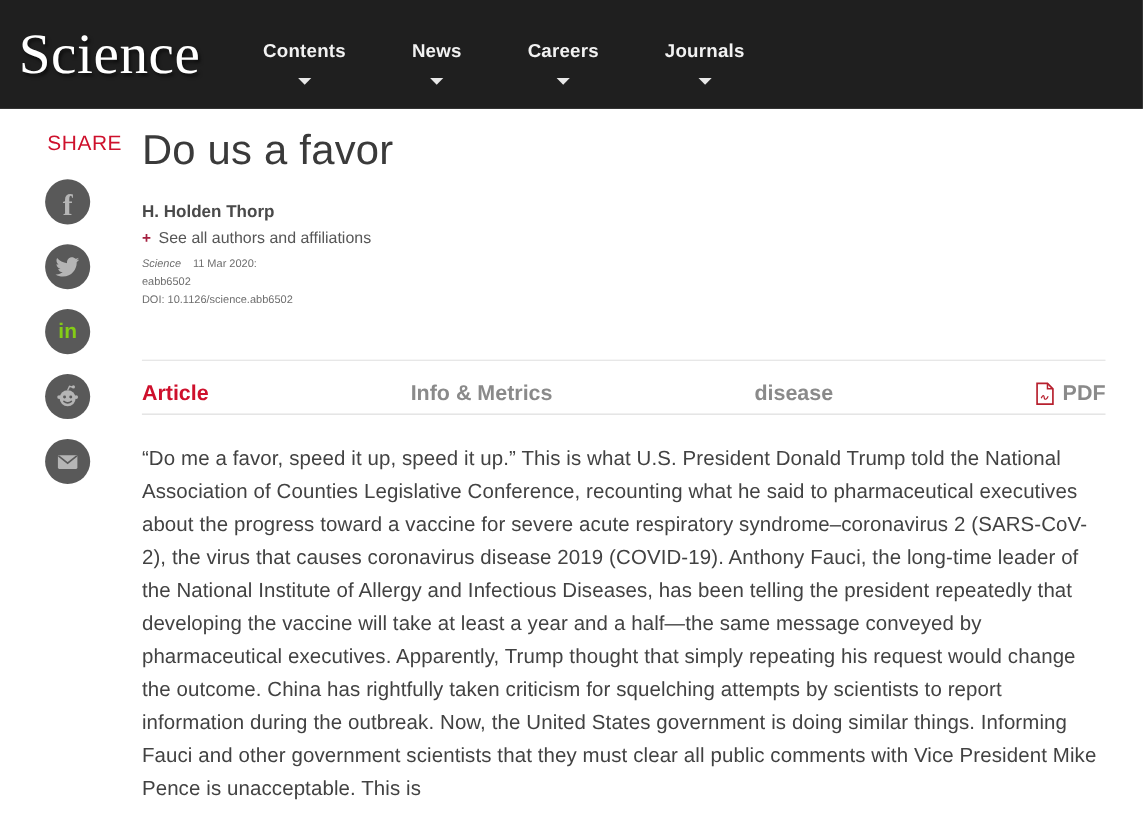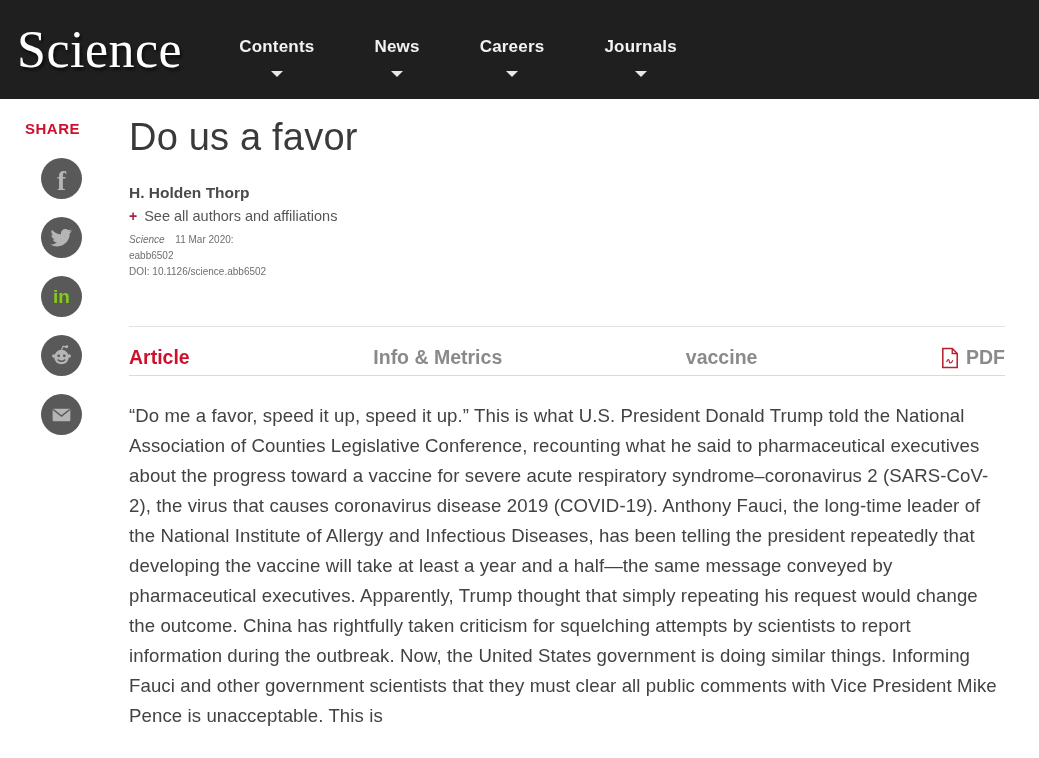--- a/index.html
+++ b/index.html
@@ -31,22 +31,23 @@
     border-left: 6px solid transparent; border-right: 6px solid transparent;
     border-top: 6px solid #e8e8e8;
   }
 
   
   .content { display: flex; }
 
   
   .share-rail { width: 129px; flex: 0 0 129px; padding-top: 21px; }
   .share-label {
-    margin-left: 25px; color: #ce102c; font-size: 15px; font-weight: bold;
+    margin-left: 25px; color: #ce102c; font-size: 19px; font-weight: normal;
     letter-spacing: 0.5px;
+    text-align: center;
   }
   .share-icons { margin-top: 21px; margin-left: 41px; }
   .share-btn {
     width: 41px; height: 41px; border-radius: 50%; background: #595959;
     display: flex; align-items: center; justify-content: center;
     margin-bottom: 18px; cursor: pointer;
   }
   .share-btn svg { display: block; }
   .glyph-fb {
     font-family: "Liberation Serif", serif; font-weight: bold;
@@ -76,21 +77,21 @@
   .citation .journal { font-style: italic; margin-right: 8px; }
 
   
   .tab-bar {
     margin-top: 46px; border-top: 1px solid #e2e2e2; border-bottom: 1px solid #dadada;
     display: flex; justify-content: space-between; align-items: center;
     padding: 19px 0 6px 0;
   }
   .tab { font-size: 19.5px; font-weight: bold; color: #8a8a8a; cursor: pointer; }
   .tab.active { color: #ce102c; }
-  .tab-pdf { display: flex; align-items: flex-end; gap: 7px; }
+  .tab-pdf { display: flex; align-items: flex-start; gap: 7px; }
   .tab-pdf svg { display: block; }
 
   
   .article-body {
     margin-top: 25px; font-size: 18.6px; line-height: 30px; color: #424242;
     width: 876px; letter-spacing: 0.1px;
   }
 </style>
 </head>
 <body>
@@ -179,21 +180,21 @@
           <span class="journal">Science</span>
           <span>11 Mar 2020:</span>
         </div>
         <div>eabb6502</div>
         <div>DOI: 10.1126/science.abb6502</div>
       </div>
 
       <div class="tab-bar">
         <div class="tab active">Article</div>
         <div class="tab">Info &amp; Metrics</div>
-        <div class="tab">vaccine</div>
+        <div class="tab">disease</div>
         <div class="tab tab-pdf">
           <svg width="18" height="22" viewBox="0 0 20 24">
             <path d="M2 1.5h10.5L18 7v15.5H2z" fill="none" stroke="#b7202e" stroke-width="1.7"></path>
             <path d="M12.5 1.5V7H18" fill="none" stroke="#b7202e" stroke-width="1.5"></path>
             <path d="M6.2 16.5c1.2-3.4 2.8-3.6 3 -.6.2 2.6 2.6 2 4-1.4" fill="none" stroke="#b7202e" stroke-width="1.2"></path>
           </svg>
           <span>PDF</span>
         </div>
       </div>
 

